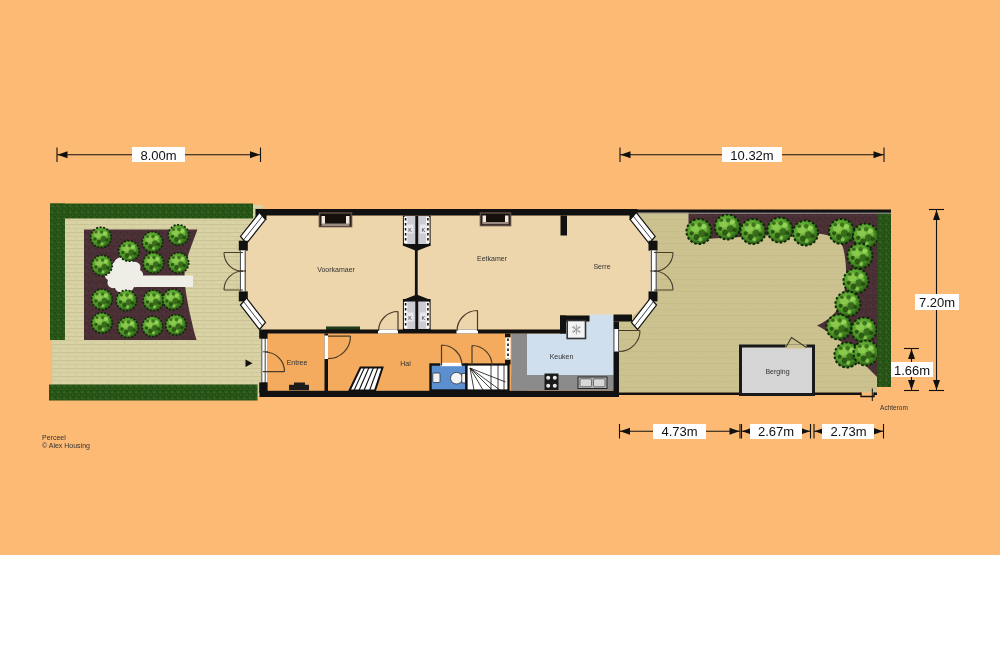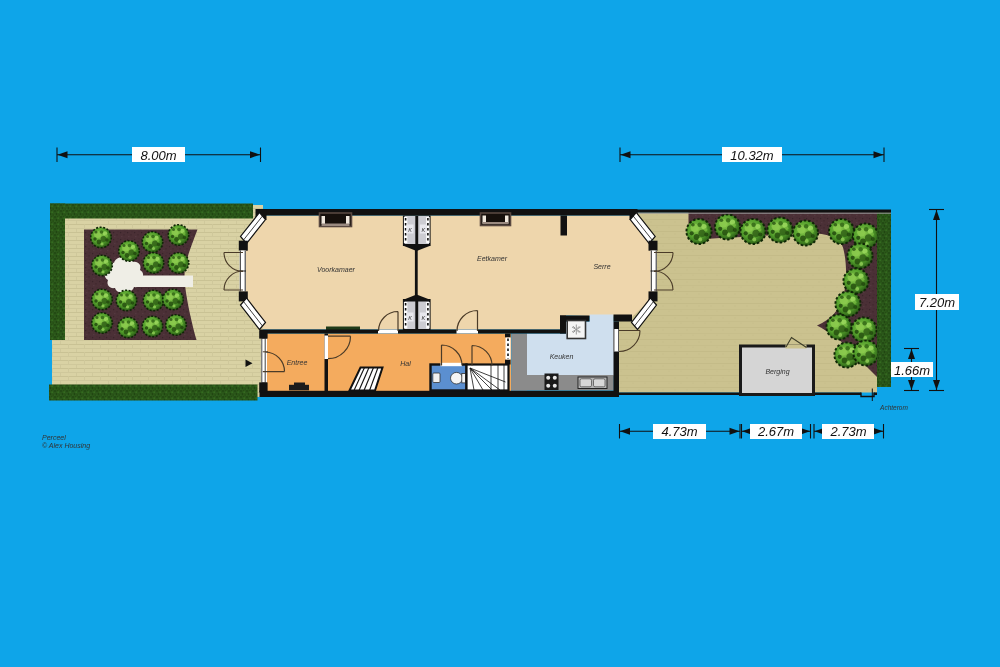--- a/index.html
+++ b/index.html
@@ -1,17 +1,17 @@
 <!DOCTYPE html>
 <html><head>
 <meta charset="utf-8">
 <style>
   html,body{margin:0;padding:0;background:#fff;}
-  .stage{position:relative;width:1000px;height:667px;background:#0ea5e9;overflow:hidden;
-         font-family:"Liberation Sans", sans-serif;font-style:italic;}
+  .stage{position:relative;width:1000px;height:555px;background:#fdba74;overflow:hidden;
+         font-family:"Liberation Sans", sans-serif;}
   svg{position:absolute;left:0;top:0;}
   text{font-family:"Liberation Sans", sans-serif;}
 </style>
 </head>
 <body>
 <div class="stage">
 <svg width="1000" height="667" viewBox="0 0 1000 667">
 <defs>
   <pattern id="pav" width="16" height="8" patternUnits="userSpaceOnUse">
     <rect width="16" height="8" fill="#d9d2a4"></rect>

